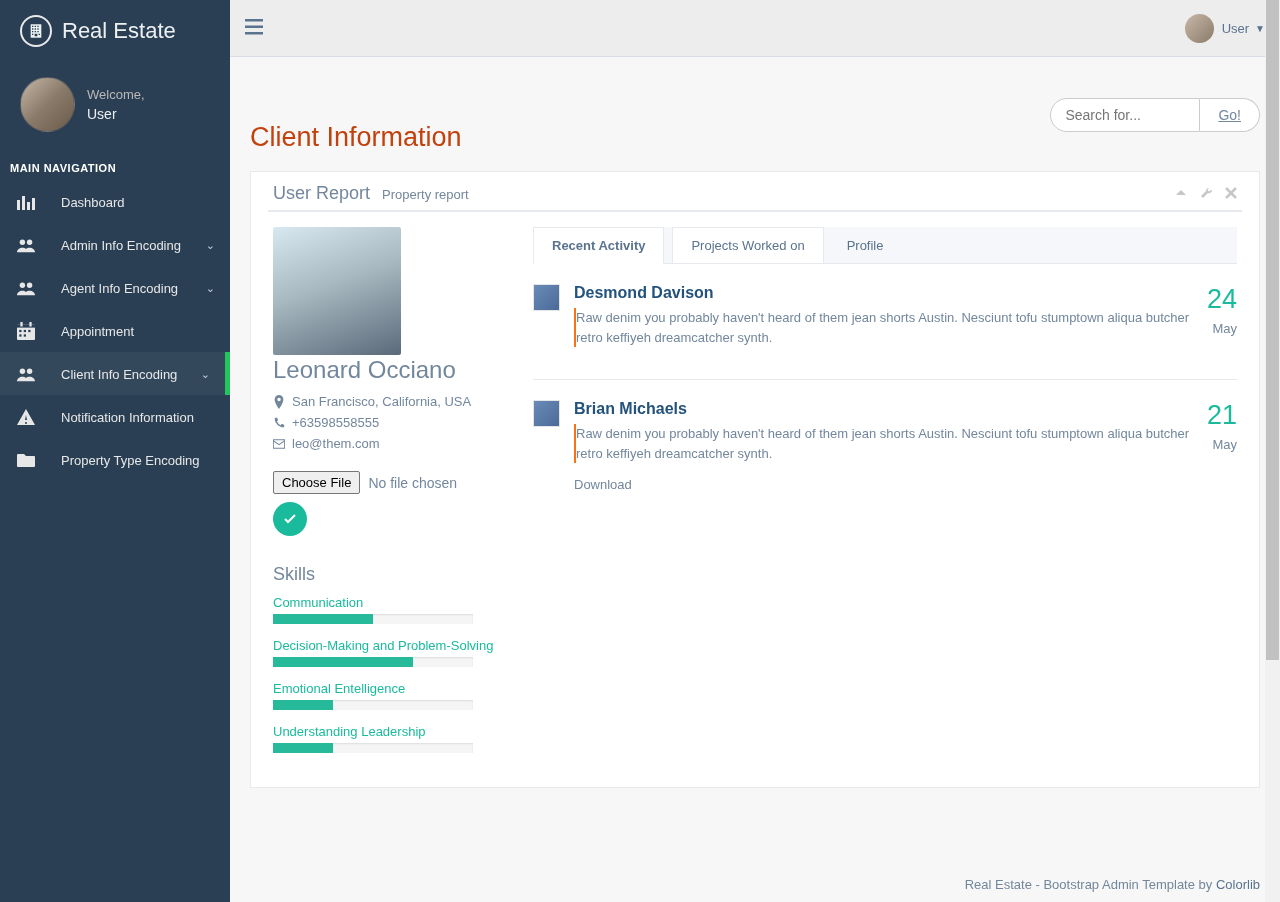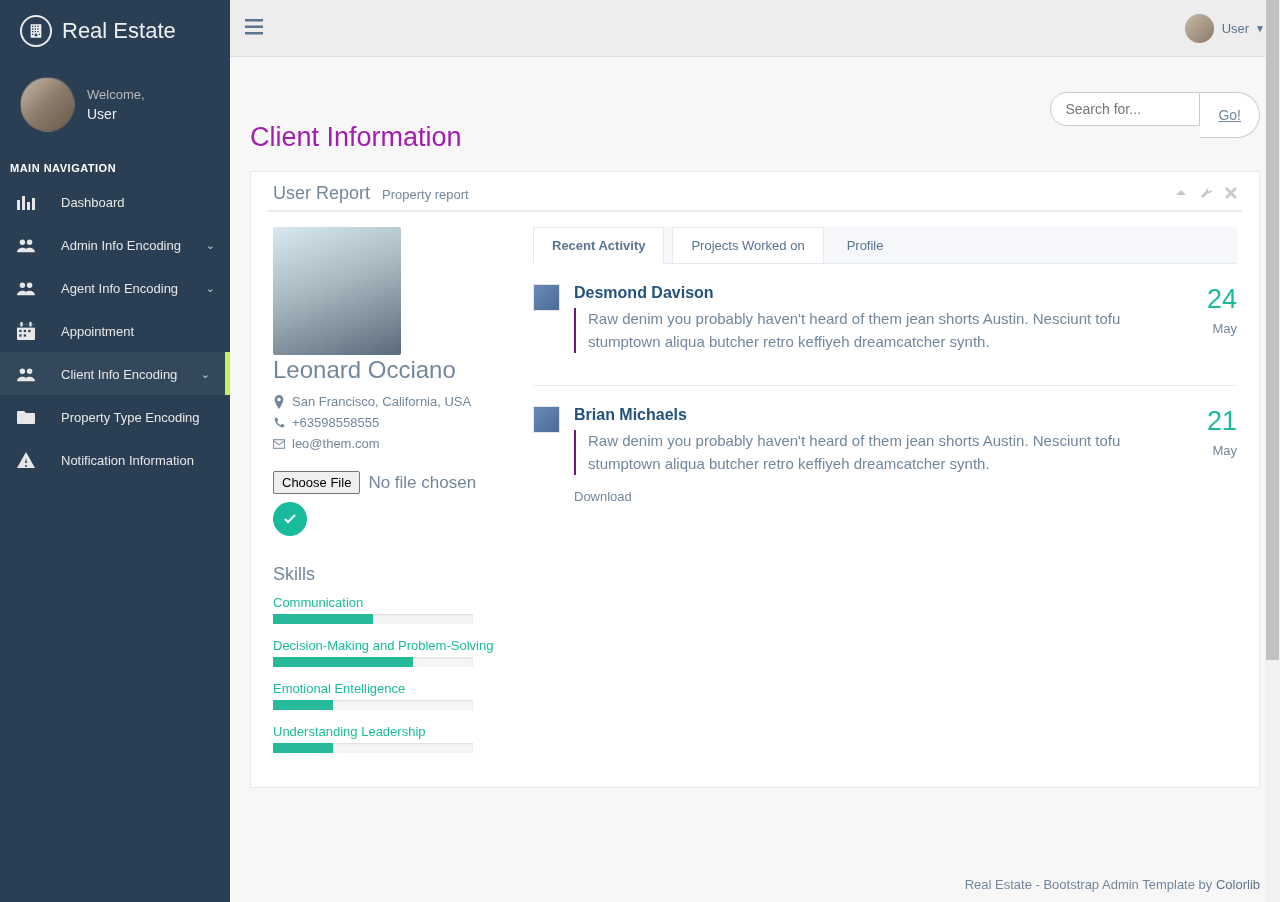--- a/index.html
+++ b/index.html
@@ -10,76 +10,76 @@
 .sidebar { width: 230px; background: #2A3F54; color: #fff; flex-shrink: 0; padding-bottom: 20px; }
 .brand { display: flex; align-items: center; padding: 15px 20px; font-size: 22px; font-weight: 400; color: #ECF0F1; }
 .brand-icon { width: 32px; height: 32px; border: 2px solid #EAEAEA; border-radius: 50%; display: flex; align-items: center; justify-content: center; margin-right: 10px; }
 .brand-icon svg { width: 16px; height: 16px; fill: #ECF0F1; }
 .profile-block { display: flex; align-items: center; padding: 15px 20px 20px; }
 .profile-block .avatar { width: 55px; height: 55px; border-radius: 50%; border: 1px solid rgba(52,73,94,.44); background: linear-gradient(135deg,#c8b8a8 0%,#8a7a6a 50%,#6a5a4a 100%); margin-right: 12px; }
 .profile-block .welcome { font-size: 13px; color: #BAB8B8; }
 .profile-block .username { font-size: 14px; color: #ECF0F1; margin-top: 4px; }
 .nav-title { padding: 10px 10px 6px; color: #fff; font-weight: bold; font-size: 11px; letter-spacing: .5px; text-transform: uppercase; }
 .nav-item { display: flex; align-items: center; padding: 13px 15px 12px; color: #E7E7E7; font-size: 13px; cursor: pointer; position: relative; font-weight: 500; gap: 16px; }
-.nav-item.active { background: rgba(255,255,255,.05); border-right: 5px solid #bef264; }
+.nav-item.active { background: rgba(255,255,255,.05); border-right: 5px solid #22c55e; }
 .nav-item .nav-icon { width: 22px; margin-right: 8px; display: inline-flex; align-items: center; justify-content: center; }
 .nav-item .nav-icon svg { width: 18px; height: 18px; fill: #E7E7E7; }
 .nav-item .chev { margin-left: auto; font-size: 11px; color: #C4CFDA; }
 
 
 .main { flex: 1; background: #F7F7F7; display: flex; flex-direction: column; position: relative; }
 .topnav { height: 57px; background: #EDEDED; border-bottom: 1px solid #D9DEE4; display: flex; align-items: center; padding: 0 15px; }
 .menu-toggle { color: #5A738E; font-size: 20px; cursor: pointer; }
 .topnav-right { margin-left: auto; display: flex; align-items: center; cursor: pointer; color: #5A738E; }
 .topnav-right .avatar-sm { width: 29px; height: 29px; border-radius: 50%; background: linear-gradient(135deg,#c8b8a8,#8a7a6a); margin-right: 8px; }
 .topnav-right .caret { margin-left: 6px; font-size: 10px; }
 
 .page-body { padding: 10px 20px 0; flex: 1; }
 .title-row { display: flex; align-items: center; margin: 10px 0 18px; }
-.page-title { font-size: 27px; font-weight: 400; color: #a21caf; margin-top: 45px; }
+.page-title { font-size: 27px; font-weight: 400; color: #c2410c; margin-top: 45px; }
 .search-group { margin-left: auto; display: flex; }
 .search-input { border: 1px solid #ccc; border-radius: 25px 0 0 25px; padding: 6px 14px; font-size: 14px; width: 150px; outline: none; height: 34px; }
-.search-btn { border: 1px solid #ccc; border-left: none; border-radius: 0 25px 25px 0; background: #fff; padding: 6px 18px; color: #73879C; cursor: pointer; height: 46px; font-size: 14px; text-decoration: underline; }
+.search-btn { border: 1px solid #ccc; border-left: none; border-radius: 0 25px 25px 0; background: #fff; padding: 6px 18px; color: #73879C; cursor: pointer; height: 34px; font-size: 14px; text-decoration: underline; }
 
 .panel { background: #fff; border: 1px solid #E6E9ED; padding: 10px 17px; margin-bottom: 20px; }
 .panel-header { display: flex; align-items: baseline; border-bottom: 2px solid #E6E9ED; padding: 1px 5px 6px; margin-bottom: 10px; }
 .panel-header h2 { font-size: 18px; font-weight: 400; color: #73879C; margin-right: 12px; }
 .panel-header small { font-size: 13px; color: #73879C; font-weight: 400; }
 .panel-tools { margin-left: auto; display: flex; gap: 12px; color: #C5C7CB; }
 .panel-tools span { cursor: pointer; font-size: 14px; }
 
 .panel-body { display: flex; gap: 20px; padding: 5px 5px 10px; }
 .left-col { width: 240px; flex-shrink: 0; }
 .photo { width: 128px; height: 128px; background: linear-gradient(160deg,#d8e8f0 0%, #a8b8c0 45%, #5a6a7a 100%); border-radius: 2px; }
 .client-name { font-size: 24px; font-weight: 400; color: #73879C; margin: 1px 0 10px; }
 .detail-line { display: flex; align-items: center; gap: 7px; margin: 6px 0; color: #73879C; font-size: 13px; }
 .detail-line svg { width: 12px; height: 14px; fill: #73879C; flex-shrink: 0; }
 .file-row { display: flex; align-items: center; margin-top: 20px; }
 .file-btn { border: 1px solid #767676; background: #efefef; padding: 3px 8px; font-size: 13px; cursor: pointer; border-radius: 2px; }
-.file-status { margin-left: 8px; color: #73879C; font-size: 17px; }
+.file-status { margin-left: 8px; color: #73879C; font-size: 14px; }
 .check-btn { width: 34px; height: 34px; border-radius: 50%; background: #1ABB9C; color: #fff; display: flex; align-items: center; justify-content: center; margin-top: 8px; cursor: pointer; border: none; }
 .check-btn svg { width: 14px; height: 14px; fill: #fff; }
 .skills-title { font-size: 18px; font-weight: 400; color: #73879C; margin: 28px 0 10px; }
 .skill { margin-bottom: 14px; }
 .skill-label { color: #1ABB9C; font-size: 13px; margin-bottom: 4px; }
 .skill-bar { height: 10px; background: #f5f5f5; border-radius: 0; box-shadow: inset 0 1px 2px rgba(0,0,0,.1); width: 200px; }
 .skill-fill { height: 100%; background: #26B99A; }
 
 .right-col { flex: 1; }
 .tabs { display: flex; border-bottom: 1px solid #E6E9ED; background: #F5F7FA; }
 .tab { padding: 10px 18px; font-size: 13px; color: #5A738E; cursor: pointer; border: 1px solid transparent; border-bottom: none; margin-right: 4px; background: #F5F7FA; }
 .tab.active { background: #fff; border-color: #E6E9ED; border-bottom: 1px solid #fff; margin-bottom: -1px; font-weight: bold; }
 .tab.proj { border: 1px solid #E6E9ED; border-bottom: none; background: #fff; margin-left: 4px; }
 
 .activity { display: flex; padding: 20px 0 18px; border-bottom: 1px solid #E6E9ED; }
 .activity:last-child { border-bottom: none; }
 .act-avatar { width: 27px; height: 27px; background: linear-gradient(135deg,#6a8ab8,#4a6a98); border: 1px solid #e5e5e5; margin-right: 14px; flex-shrink: 0; }
 .act-body { flex: 1; }
 .act-name { color: #23527c; font-size: 16px; font-weight: bold; margin-bottom: 6px; }
-.act-text { border-left: 2px solid #701a75; padding-left: 12px; color: #73879C; font-size: 15px; line-height: 1.5; margin-bottom: 14px; }
+.act-text { border-left: 2px solid #f97316; padding-left: 0; color: #73879C; font-size: 13px; line-height: 1.5; margin-bottom: 14px; }
 .act-attach { color: #337ab7; font-size: 13px; display: flex; align-items: center; gap: 5px; cursor: pointer; }
 .act-attach svg { width: 12px; height: 12px; fill: #73879C; }
 .act-download { color: #73879C; font-size: 13px; cursor: pointer; }
 .act-date { text-align: right; margin-left: 14px; flex-shrink: 0; }
 .act-day { font-size: 27px; color: #1ABB9C; font-weight: 400; }
 .act-month { font-size: 13px; color: #73879C; margin-top: 6px; }
 
 .footer { padding: 10px 20px; text-align: right; font-size: 13px; color: #73879C; }
 .footer a { color: #5A738E; text-decoration: none; }
 
@@ -166,33 +166,33 @@
               <circle cx="6" cy="5" r="3"></circle>
               <circle cx="14" cy="5" r="3"></circle>
               <path d="M0 16c0-3 3-5 6-5s6 2 6 5H0zm8 0c0-3 3-5 6-5s6 2 6 5H8z"></path>
             </svg>
           </span>
     <span>Client Info Encoding</span>
     <span class="chev">⌄</span>
         </div>
         <div class="nav-item">
           <span class="nav-icon">
+            <svg viewBox="0 0 18 16">
+              <path d="M9 0l9 16H0L9 0zm0 6L8 11h2L9 6zm0 7a1 1 0 100 2 1 1 0 000-2z"></path>
+            </svg>
+          </span>
+    <span>Notification Information</span>
+    </div>
+        <div class="nav-item">
+          <span class="nav-icon">
             <svg viewBox="0 0 18 14">
               <path d="M0 2a1 1 0 011-1h6l2 2h8a1 1 0 011 1v9a1 1 0 01-1 1H1a1 1 0 01-1-1V2z"></path>
             </svg>
           </span>
     <span>Property Type Encoding</span>
-    </div>
-        <div class="nav-item">
-          <span class="nav-icon">
-            <svg viewBox="0 0 18 16">
-              <path d="M9 0l9 16H0L9 0zm0 6L8 11h2L9 6zm0 7a1 1 0 100 2 1 1 0 000-2z"></path>
-            </svg>
-          </span>
-    <span>Notification Information</span>
     </div>
       </nav>
   </aside>
 
   <main class="main">
     <div class="scroll-edge">
       <div class="scroll-arrow-up">▴</div>
       <div class="scroll-thumb"></div>
     </div>
 

